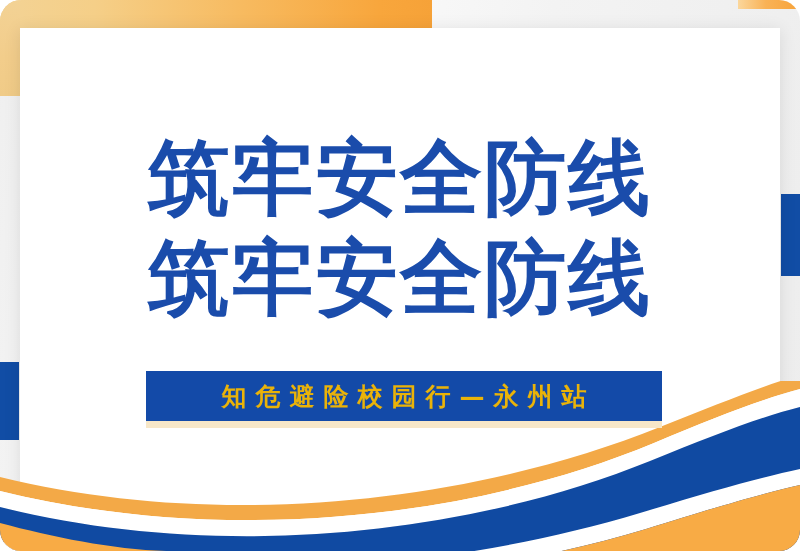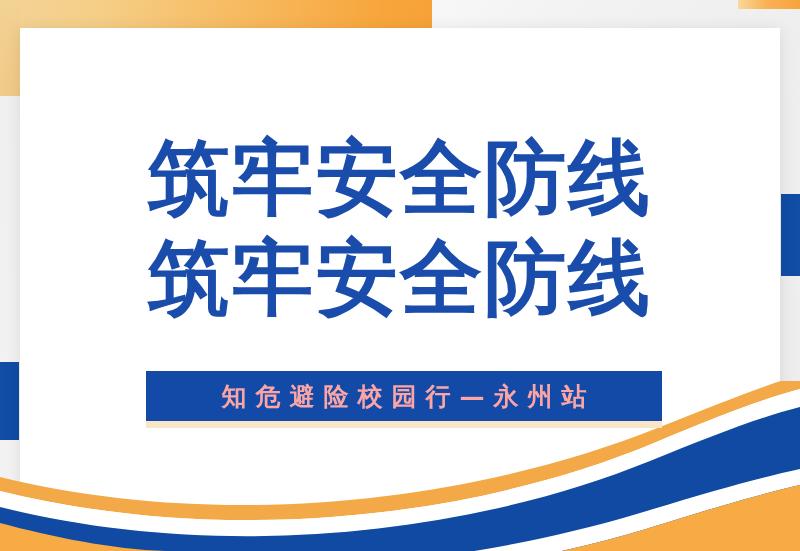--- a/index.html
+++ b/index.html
@@ -8,20 +8,21 @@
     padding: 0;
     background: #ffffff;
   }
   #poster {
     position: relative;
     width: 800px;
     height: 551px;
     overflow: hidden;
     background: #ffffff;
     font-family: "DejaVu Sans", "Liberation Sans", sans-serif;
+    border-radius: 21px;
   }
 
   
   .backdrop {
     position: absolute;
     inset: 0;
     background: linear-gradient(100deg,#efefef 0%,#f6f6f6 18%,#fafafa 40%,#f3f3f3 62%,#ededed 100%);
   }
 
   
@@ -102,21 +103,21 @@
   .banner {
     position: relative;
     width: 100%;
     height: 50px;
     background: #134aa8;
     display: flex;
     align-items: center;
     justify-content: center;
   }
   .banner-text {
-    color: #fca5a5;
+    color: #eab308;
     font-size: 25px;
     font-weight: bold;
     letter-spacing: 9px;
     text-indent: 9px;
     white-space: nowrap;
   }
   .banner-underline {
     width: 100%;
     height: 7px;
     background: #f7e7c8;

